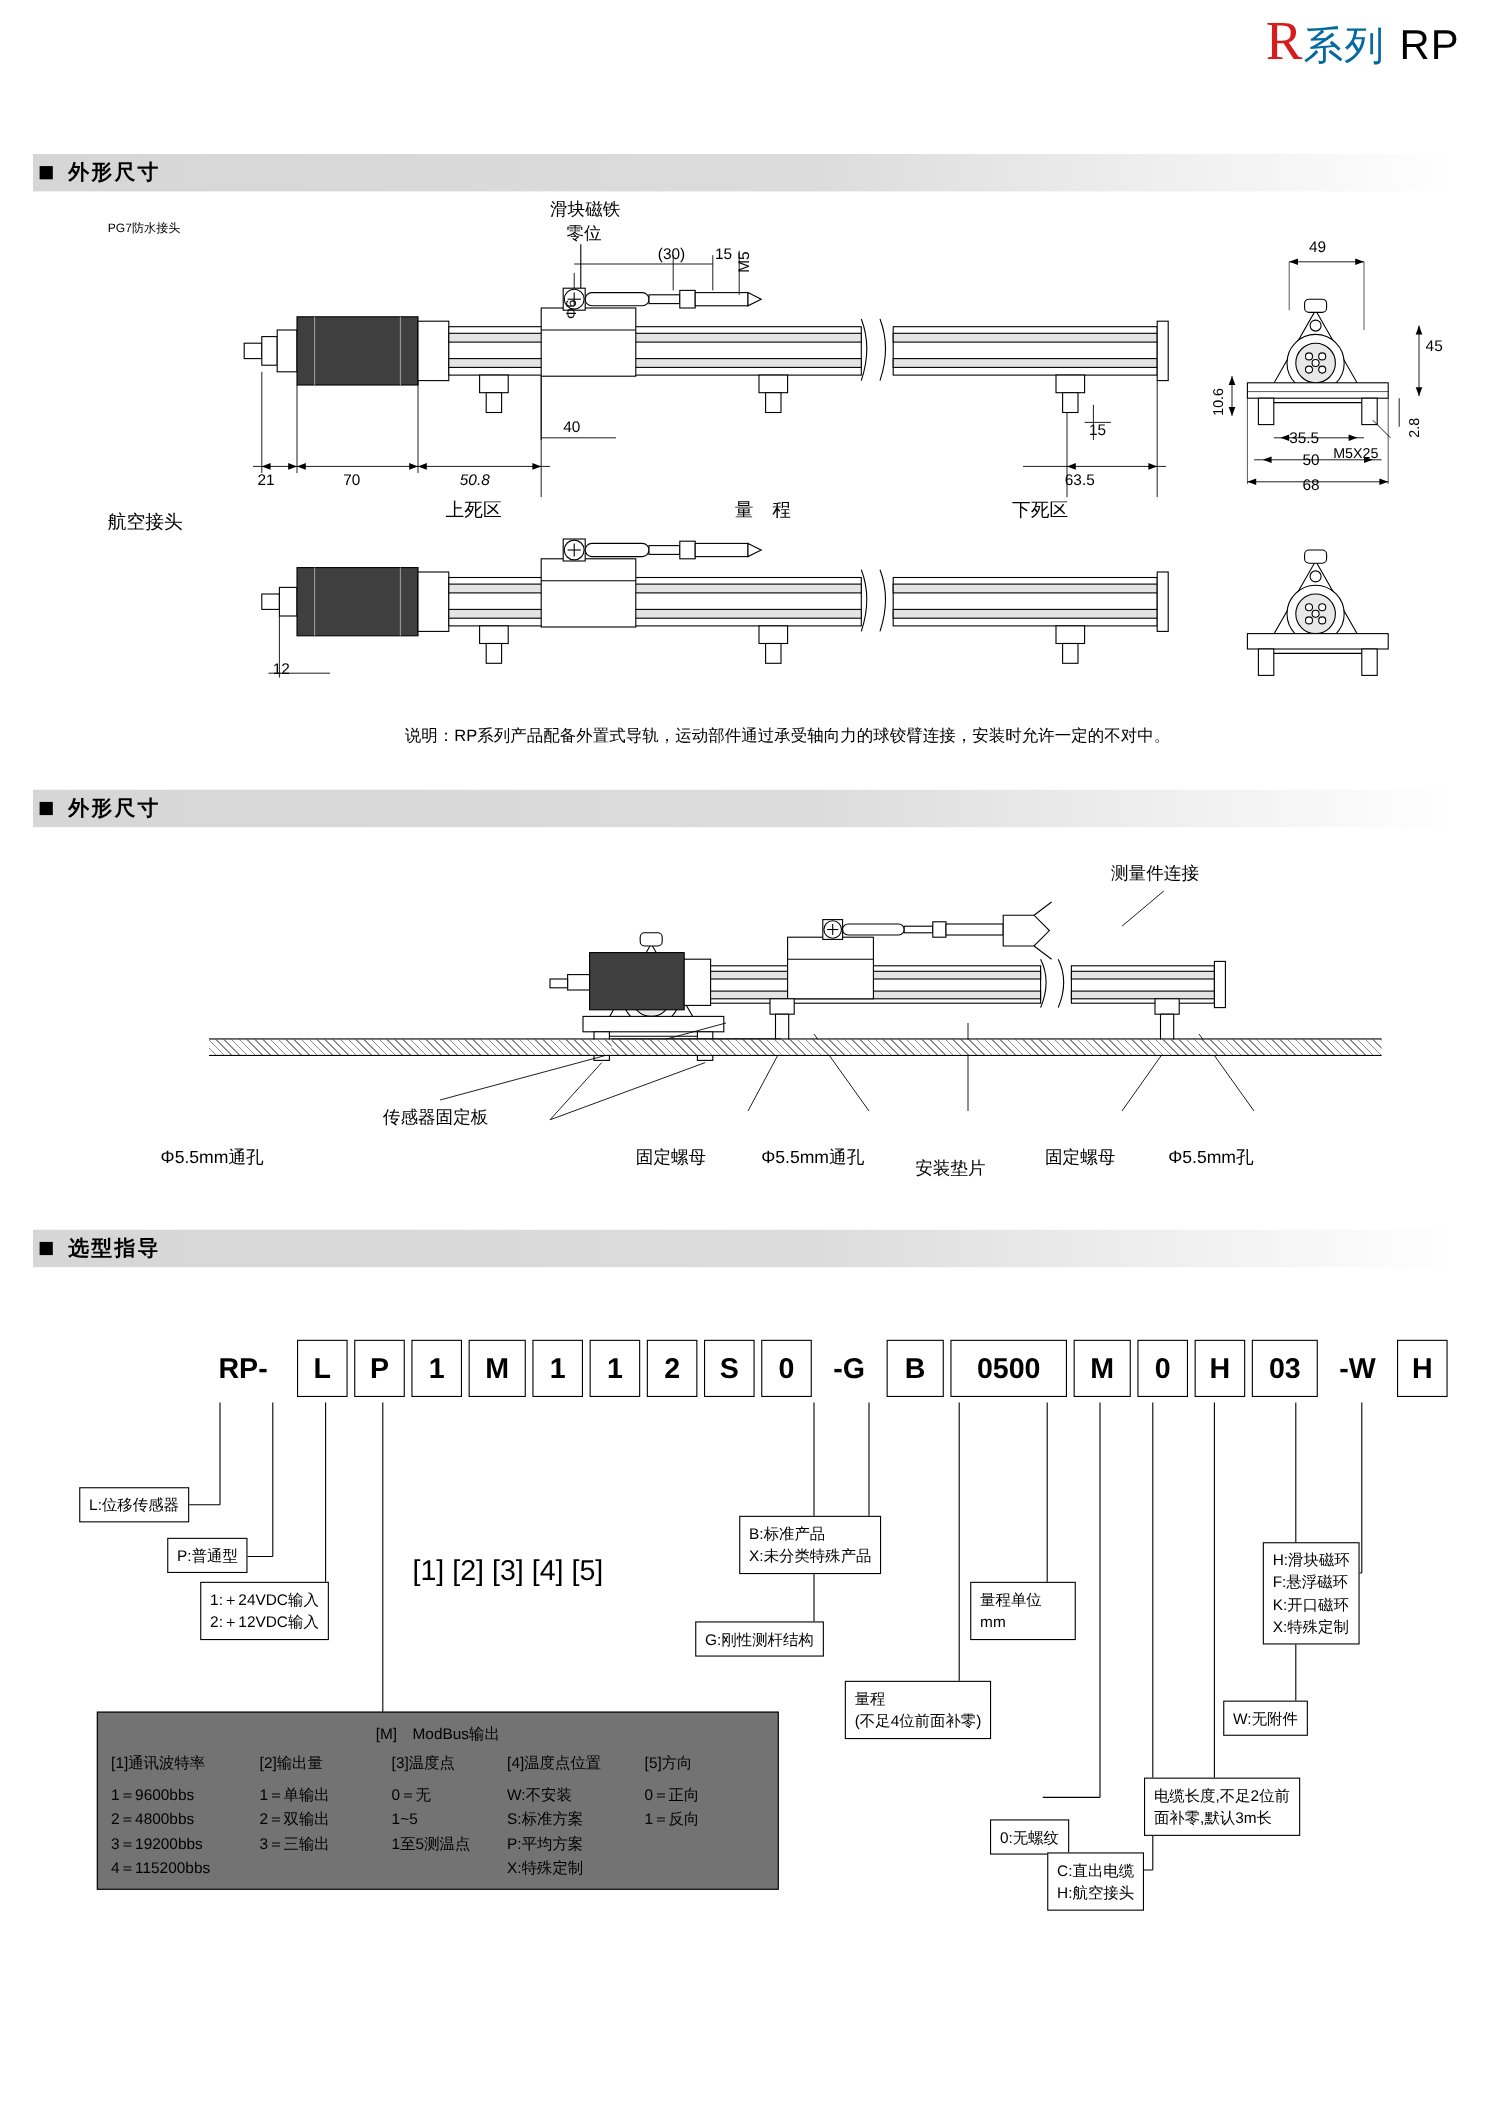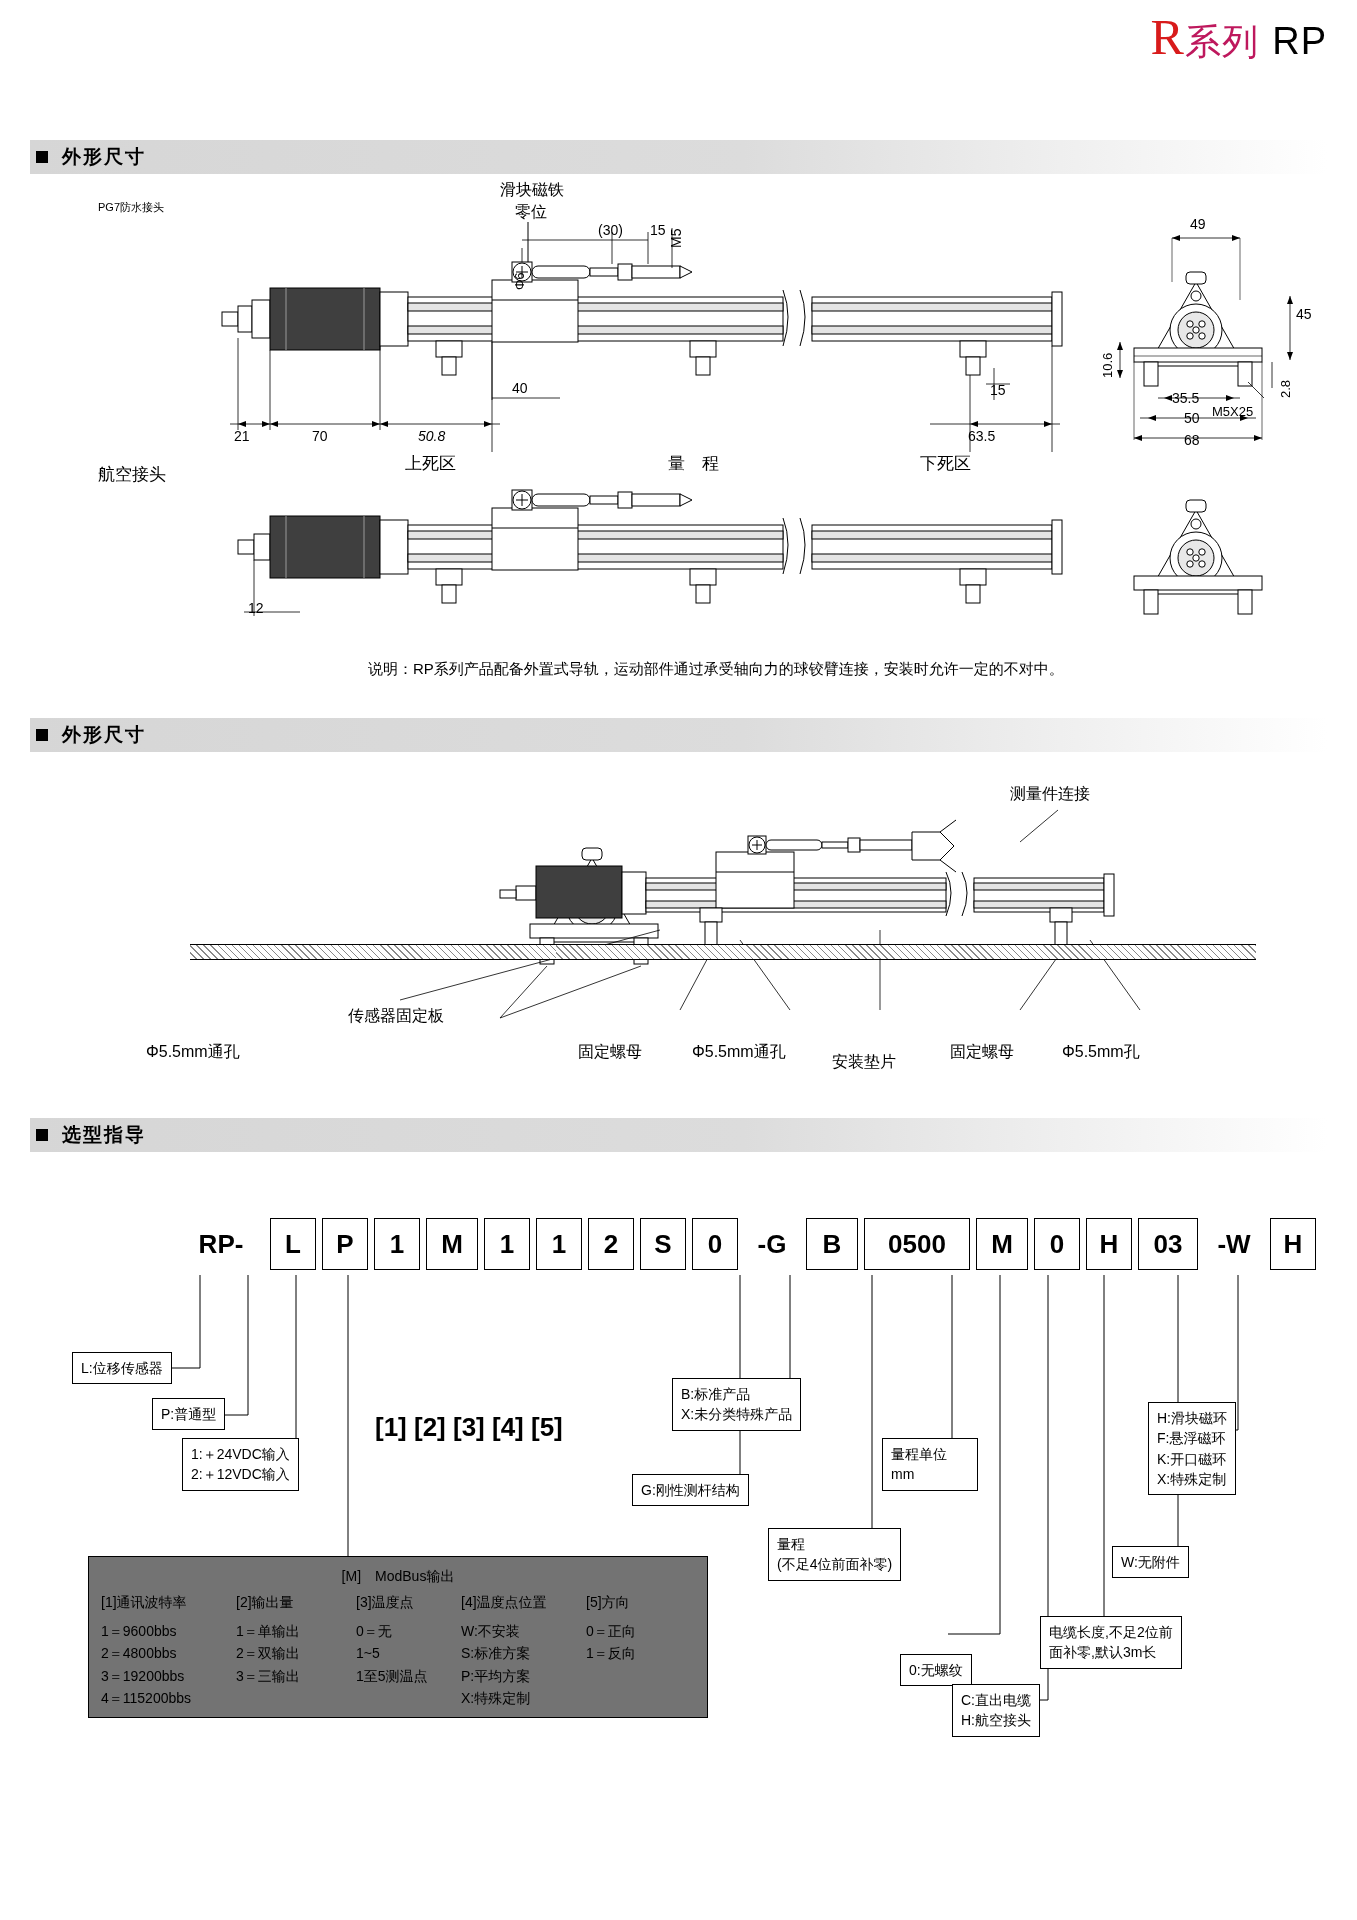--- a/index.html
+++ b/index.html
@@ -17,21 +17,21 @@
 
   
   .header {
     position:absolute; top:0; left:0; width:1357px; height:78px;
   }
   .header-title {
     position:absolute; right:30px; top:8px;
     font-size:44px; letter-spacing:1px; font-weight:400;
   }
   .header-title .r { color:#d81b1b; font-size:50px; font-family:"Liberation Serif", serif; }
-  .header-title .cn { color:#be185d; font-size:36px; }
+  .header-title .cn { color:#0369a1; font-size:36px; }
   .header-title .rp { color:#000; font-size:38px; font-family:"Liberation Sans", sans-serif; }
 
   
   .section-bar {
     position:absolute; left:30px; width:1297px; height:34px;
     background: linear-gradient(to right, #d6d6d6 0%, #dcdcdc 55%, #ffffff 100%);
     display:flex; align-items:center;
   }
   .section-bar .sq {
     width:12px; height:12px; background:#000; margin-left:6px; margin-right:14px;
@@ -453,21 +453,21 @@
 
     <line x1="1238" y1="1275" x2="1238" y2="1430" stroke="#000"></line>
     <line x1="1180" y1="1430" x2="1238" y2="1430" stroke="#000"></line>
   </svg>
 
   <div class="callout" style="left:72px; top:1352px;">L:位移传感器</div>
   <div class="callout" style="left:152px; top:1398px;">P:普通型</div>
   <div class="callout" style="left:182px; top:1438px;">1:＋24VDC输入
 2:＋12VDC输入</div>
 
-  <div class="t" style="left:375px; top:1412px; font-size:26px; font-weight:bold;">[1] [2] [3] [4] [5]</div>
+  <div class="t" style="left:375px; top:1412px; font-size:26px; font-weight:normal;">[1] [2] [3] [4] [5]</div>
 
   <div class="callout" style="left:672px; top:1378px;">B:标准产品
 X:未分类特殊产品</div>
   <div class="callout" style="left:632px; top:1474px;">G:刚性测杆结构</div>
   <div class="callout center" style="left:882px; top:1438px; width:96px;">量程单位
 mm</div>
   <div class="callout center" style="left:768px; top:1528px;">量程
 (不足4位前面补零)</div>
   <div class="callout" style="left:900px; top:1618px;margin-top:36px;">0:无螺纹</div>
   <div class="callout" style="left:952px; top:1684px;">C:直出电缆

